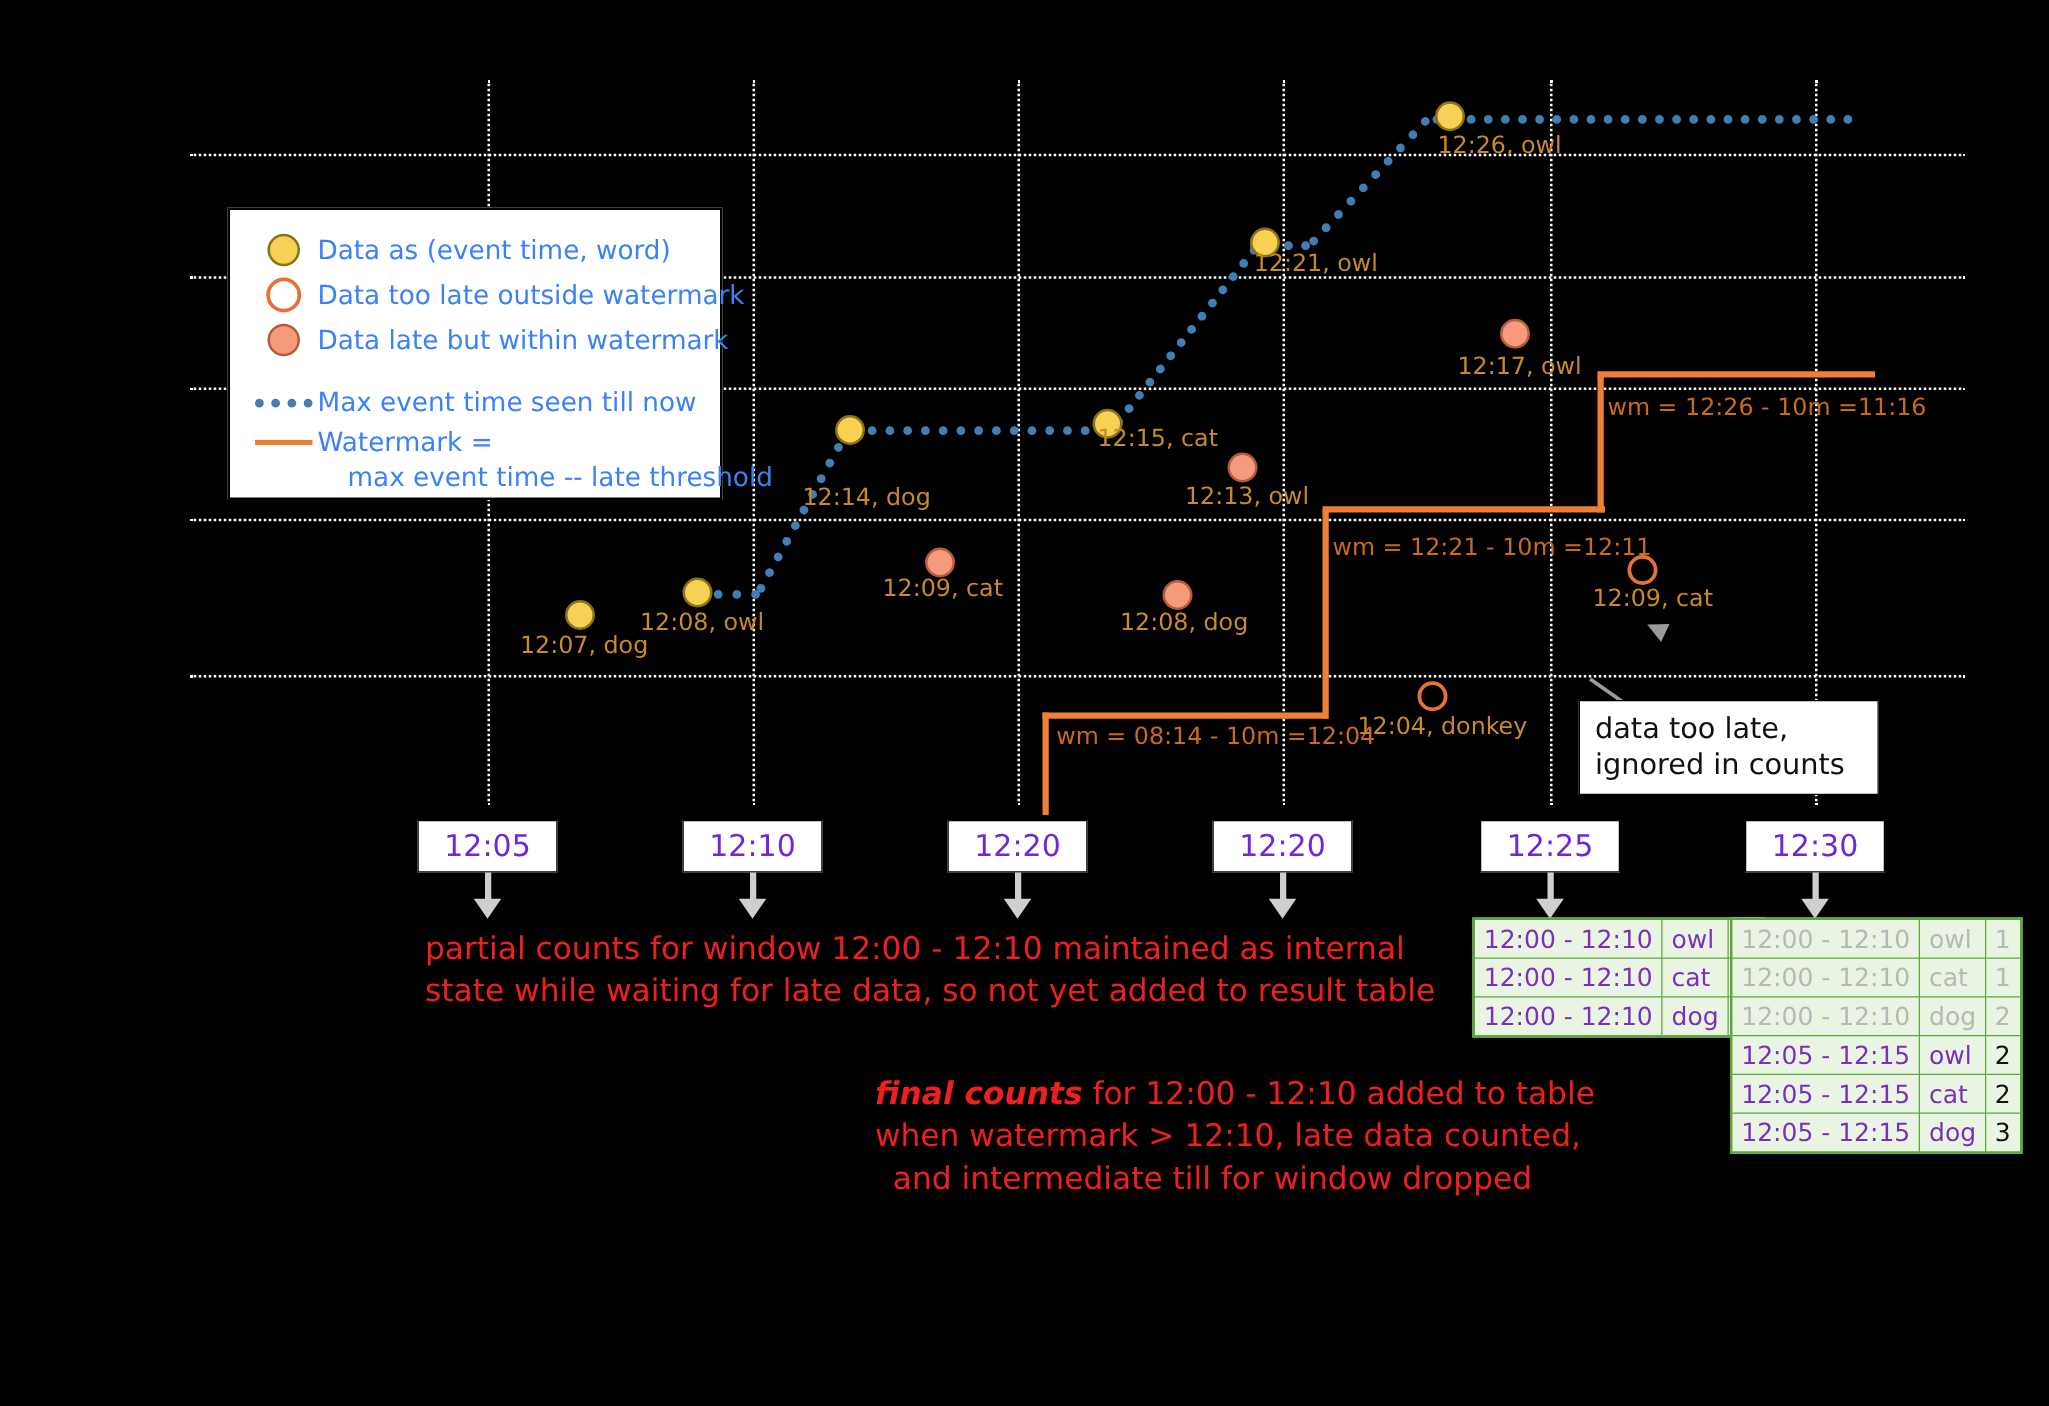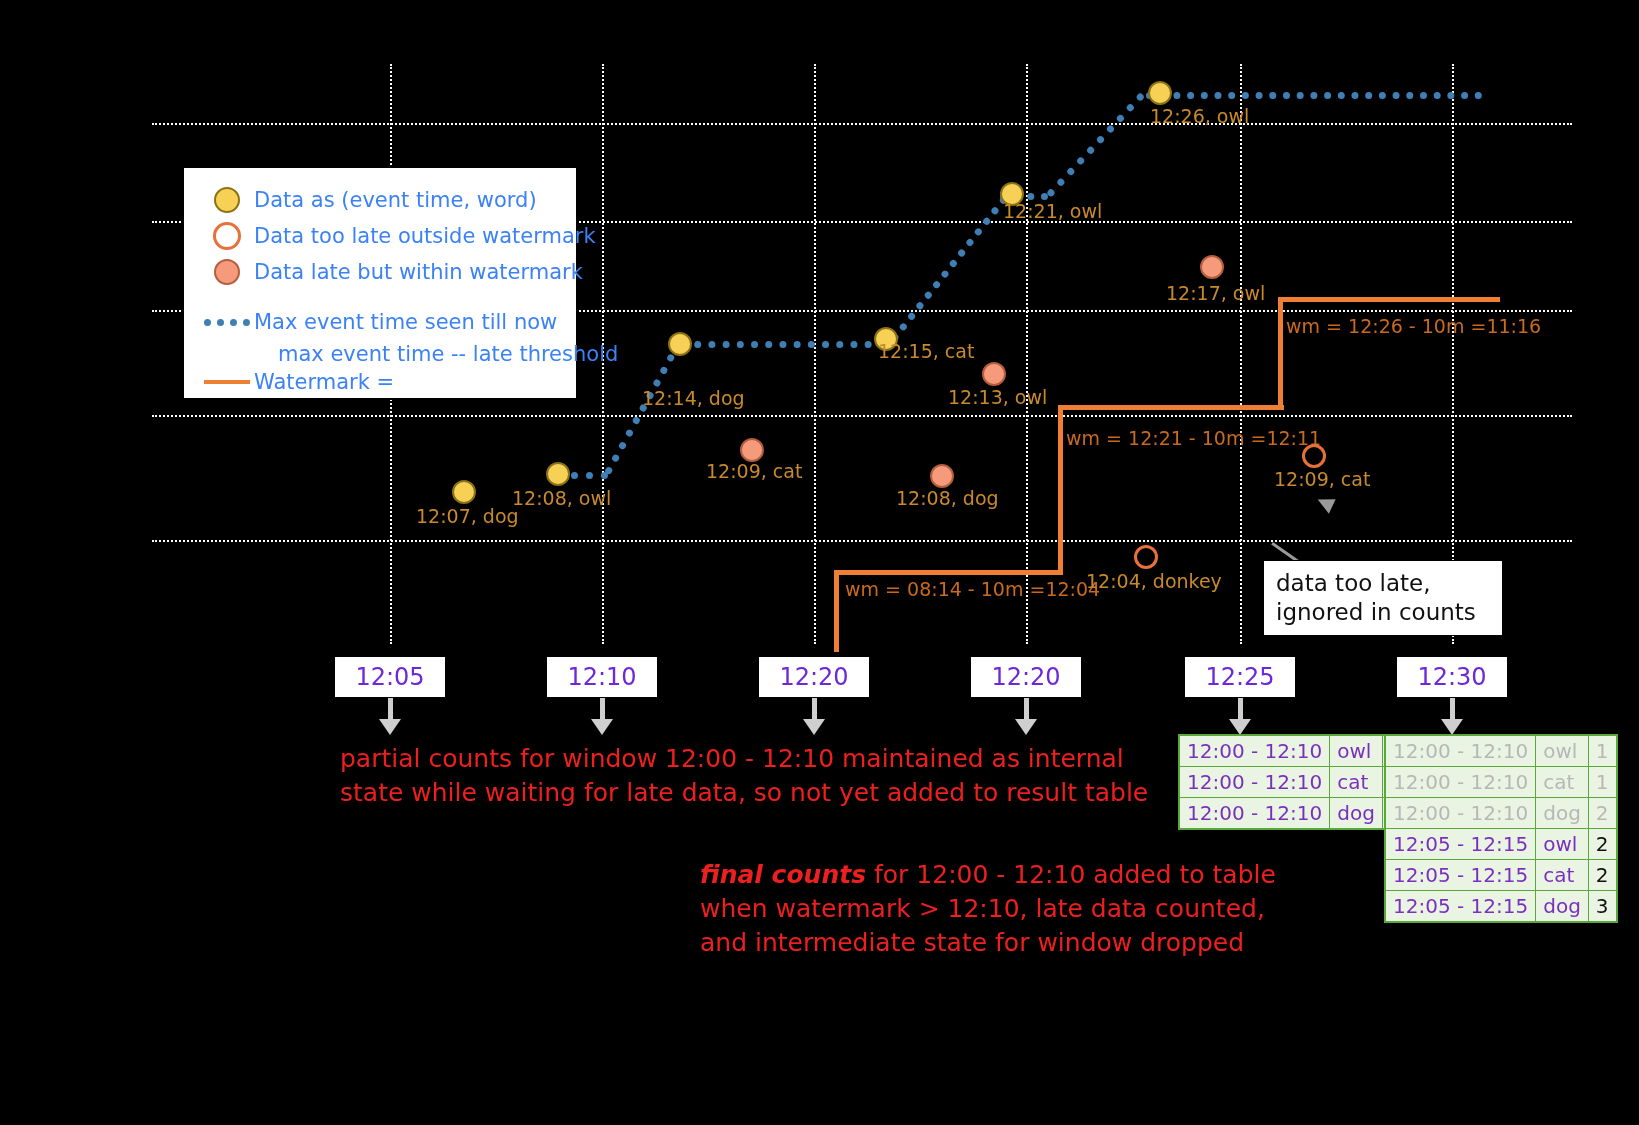--- a/index.html
+++ b/index.html
@@ -295,28 +295,28 @@
         </span>
       <span class="legtext">Data late but within watermark</span>
     </div>
     <div style="height:14px"></div>
     <div class="legrow">
       <span class="legmark">
           <span class="line-b"></span>
         </span>
       <span class="legtext">Max event time seen till now</span>
     </div>
-    <div class="legrow leg-indent" style="height:28px;">
-      <span class="legtext" style="padding-left:24px;">max event time -- late threshold</span>
-    </div>
     <div class="legrow" style="height:28px;">
       <span class="legmark">
           <span class="line-o"></span>
         </span>
       <span class="legtext">Watermark =</span>
+    </div>
+    <div class="legrow leg-indent" style="height:28px;">
+      <span class="legtext" style="padding-left:24px;">max event time -- late threshold</span>
     </div>
   </div>
 
   <div class="tbox" style="left:334px; top:656px;">12:05</div>
   <div class="arrow-stem" style="left:388px; top:698px; height:24px;"></div>
   <div class="arrow-head" style="left:379px; top:719px;"></div>
 
   <div class="tbox" style="left:546px; top:656px;">12:10</div>
   <div class="arrow-stem" style="left:600px; top:698px; height:24px;"></div>
   <div class="arrow-head" style="left:591px; top:719px;"></div>
@@ -347,21 +347,21 @@
   <div class="redtext" style="left:340px; top:742px; width:760px;">
     <div>partial counts for window 12:00 - 12:10 maintained as internal</div>
     <div>state while waiting for late data, so not yet added  to result table</div>
   </div>
 
   <div class="redtext" style="left:700px; top:858px; width:540px;">
     <div>
       <span class="italic-red">final counts</span><span> for 12:00 - 12:10 added to table</span>
     </div>
     <div>when watermark &gt; 12:10, late data counted,</div>
-    <div>and intermediate state for window dropped</div>
+    <div>and intermediate till for window dropped</div>
   </div>
 
   <table class="rtable" style="left:1178px; top:734px;">
     <tbody>
         <tr>
       <td class="c-window">12:00 - 12:10</td>
       <td class="c-word">owl</td>
       <td class="c-count">1</td>
     </tr>
     <tr>

